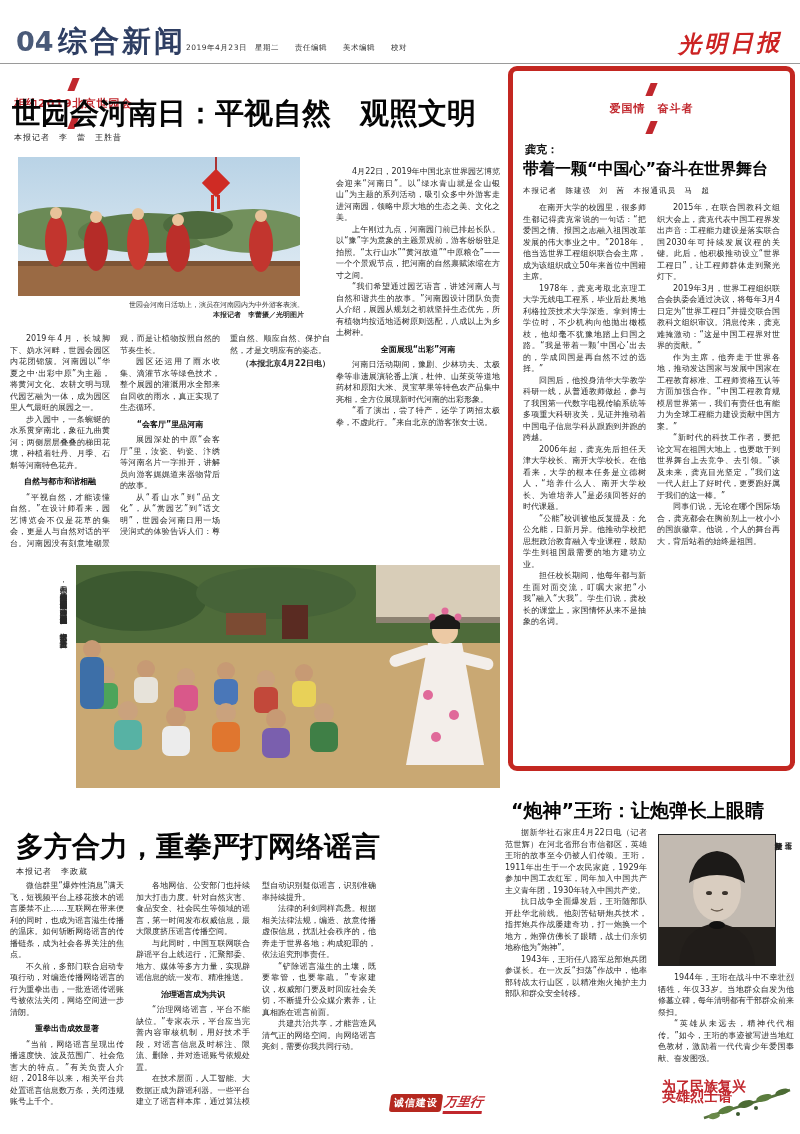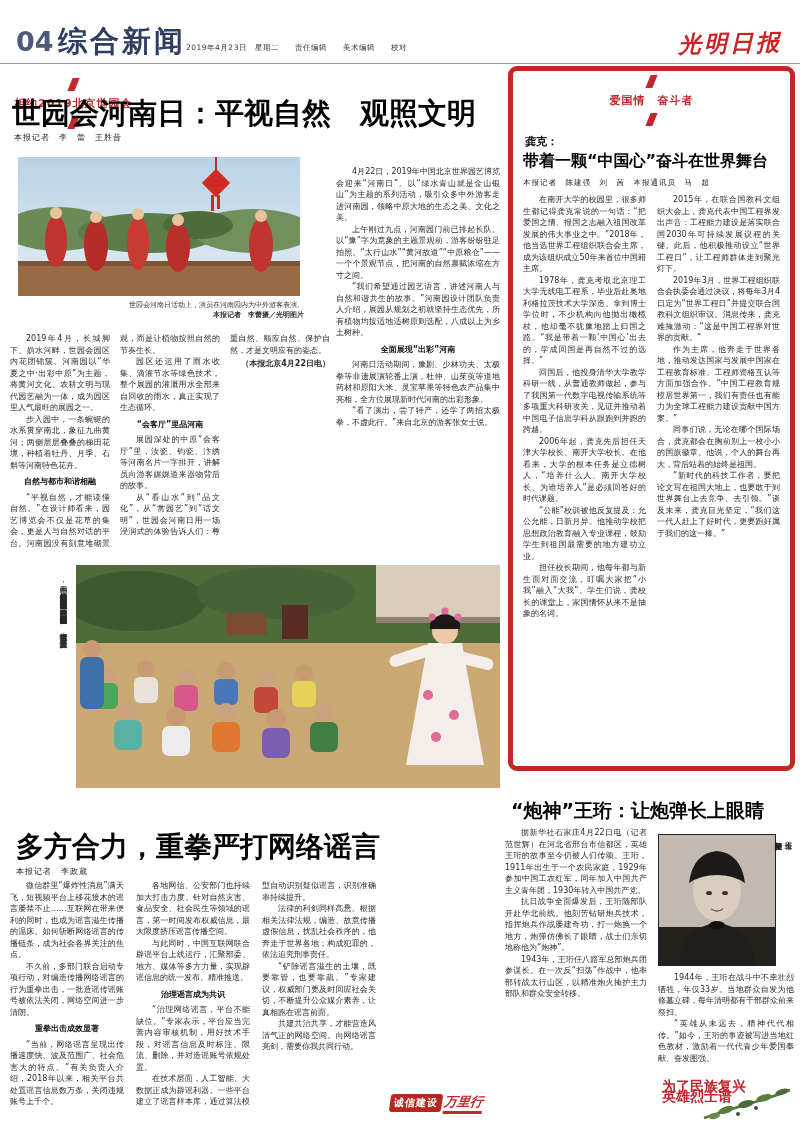--- a/index.html
+++ b/index.html
@@ -29,21 +29,21 @@
   .a1-cap{position:absolute;left:18px;top:300px;width:286px;font-size:7px;line-height:10px;color:#333;text-align:right;}
   .a1-rightcol{position:absolute;left:336px;top:166px;width:164px;height:392px;}
   .a1-below{position:absolute;left:10px;top:333px;width:320px;height:226px;column-count:3;column-gap:10px;column-fill:auto;}
   
   .p2-cap{position:absolute;left:10px;top:580px;width:60px;height:208px;
           writing-mode:vertical-rl;text-orientation:upright;font-size:7.5px;line-height:13px;color:#2a2a2a;}
   .p2-cap .credit{font-weight:bold;}
   .photo2{position:absolute;left:76px;top:565px;width:424px;height:223px;overflow:hidden;}
   
   .redbox{position:absolute;left:508px;top:66px;width:287px;height:705px;border:5px solid #c32721;border-radius:9px;
-          box-sizing:border-box;background:#fff;padding:4px 10px;}
+          box-sizing:border-box;background:#fff;padding:12px 10px;}
   .a2-kicker{font-size:11px;font-weight:bold;color:#111;margin:8px 0 2px 2px;}
   .a2-title{font-size:16px;font-weight:bold;color:#050505;margin:2px 0 6px 0;letter-spacing:0;}
   .a2-byline{font-size:7.5px;color:#222;letter-spacing:1px;margin-bottom:6px;}
   .a2-cols{height:588px;column-count:2;column-gap:11px;column-fill:auto;}
   
   .a3-title{position:absolute;left:16px;top:828px;width:480px;font-size:28px;font-weight:bold;color:#050505;}
   .a3-byline{position:absolute;left:16px;top:866px;}
   .a3-body{position:absolute;left:10px;top:880px;width:492px;height:248px;column-count:4;column-gap:12px;column-fill:auto;}
   .a3-logo{position:absolute;left:390px;top:1088px;width:118px;height:30px;display:flex;align-items:center;transform:skewX(-8deg);}
   .a3-logo .box{background:#b5281f;color:#fff;font-size:10px;font-weight:bold;padding:2px 4px;border-radius:3px;letter-spacing:1px;}
@@ -212,22 +212,22 @@
           <p>1978年，龚克考取北京理工大学无线电工程系，毕业后赴奥地利格拉茨技术大学深造。拿到博士学位时，不少机构向他抛出橄榄枝，他却毫不犹豫地踏上归国之路。“我是带着一颗‘中国心’出去的，学成回国是再自然不过的选择。”</p>
           <p>回国后，他投身清华大学教学科研一线，从普通教师做起，参与了我国第一代数字电视传输系统等多项重大科研攻关，见证并推动着中国电子信息学科从跟跑到并跑的跨越。</p>
           <p>2006年起，龚克先后担任天津大学校长、南开大学校长。在他看来，大学的根本任务是立德树人，“培养什么人、南开大学校长、为谁培养人”是必须回答好的时代课题。</p>
           <p>“公能”校训被他反复提及：允公允能，日新月异。他推动学校把思想政治教育融入专业课程，鼓励学生到祖国最需要的地方建功立业。</p>
           <p>担任校长期间，他每年都与新生面对面交流，叮嘱大家把“小我”融入“大我”。学生们说，龚校长的课堂上，家国情怀从来不是抽象的名词。</p>
         </div>
       <div class="colbody" style="height:588px">
           <p>2015年，在联合国教科文组织大会上，龚克代表中国工程界发出声音：工程能力建设是落实联合国2030年可持续发展议程的关键。此后，他积极推动设立“世界工程日”，让工程师群体走到聚光灯下。</p>
           <p>2019年3月，世界工程组织联合会执委会通过决议，将每年3月4日定为“世界工程日”并提交联合国教科文组织审议。消息传来，龚克难掩激动：“这是中国工程界对世界的贡献。”</p>
           <p>作为主席，他奔走于世界各地，推动发达国家与发展中国家在工程教育标准、工程师资格互认等方面加强合作。“中国工程教育规模居世界第一，我们有责任也有能力为全球工程能力建设贡献中国方案。”</p>
+          <p>“新时代的科技工作者，要把论文写在祖国大地上，也要敢于到世界舞台上去竞争、去引领。”谈及未来，龚克目光坚定，“我们这一代人赶上了好时代，更要跑好属于我们的这一棒。”</p>
           <p>同事们说，无论在哪个国际场合，龚克都会在胸前别上一枚小小的国旗徽章。他说，个人的舞台再大，背后站着的始终是祖国。</p>
-          <p>“新时代的科技工作者，要把论文写在祖国大地上，也要敢于到世界舞台上去竞争、去引领。”谈及未来，龚克目光坚定，“我们这一代人赶上了好时代，更要跑好属于我们的这一棒。”</p>
         </div>
     </div>
   </section>
 
   <h2 class="a3-title" style="margin:0">多方合力，重拳严打网络谣言</h2>
   <div class="a3-byline byline">本报记者　李政葳</div>
   <div class="a3-body colbody">
       <p>微信群里“爆炸性消息”满天飞，短视频平台上移花接木的谣言屡禁不止……互联网在带来便利的同时，也成为谣言滋生传播的温床。如何斩断网络谣言的传播链条，成为社会各界关注的焦点。</p>
       <p>不久前，多部门联合启动专项行动，对编造传播网络谣言的行为重拳出击，一批造谣传谣账号被依法关闭，网络空间进一步清朗。</p>
       <p class="subhead">重拳出击成效显著</p>

